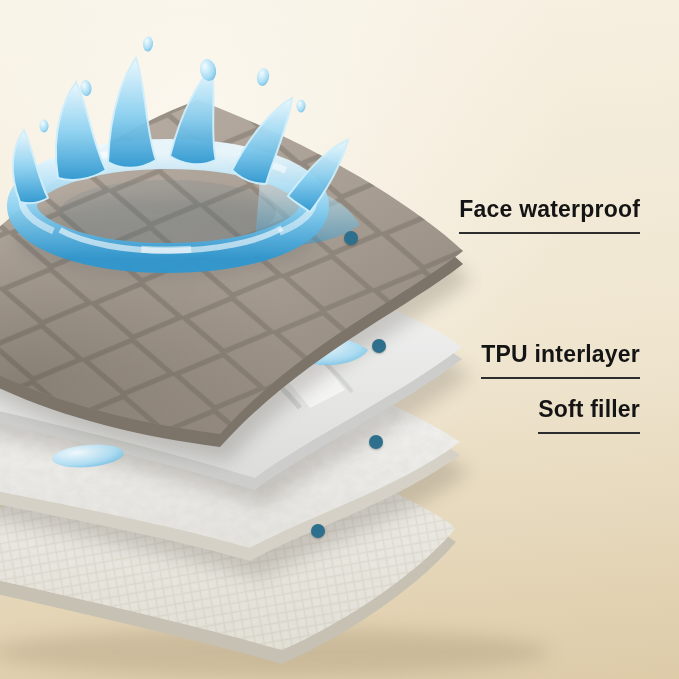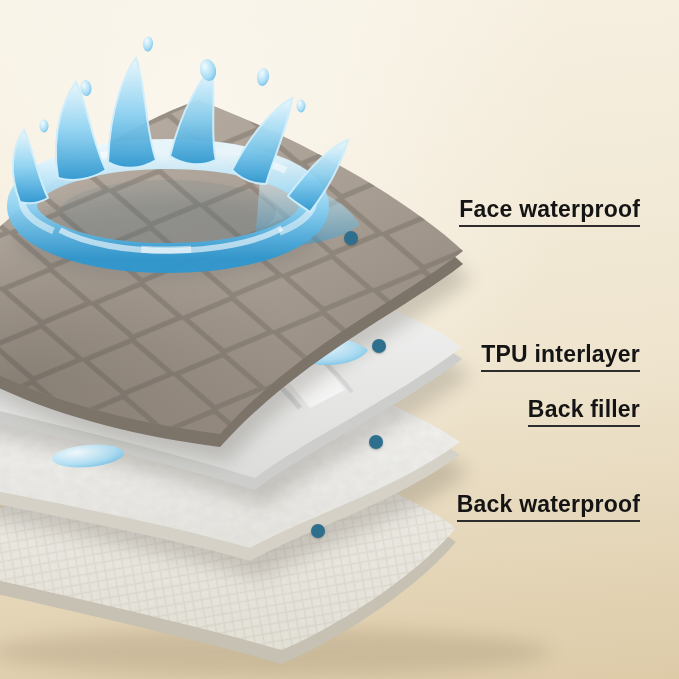--- a/index.html
+++ b/index.html
@@ -10,21 +10,21 @@
       linear-gradient(175deg,#f7f1e3 0%,#efe5cf 55%,#ddcba8 100%);
     font-family:"Liberation Sans", sans-serif;
   }
   .stage svg{position:absolute;left:0;top:0;}
   .callout{
     position:absolute;right:39px;text-align:left;
   }
   .callout .label{
     display:inline-block;
     font-size:23px;font-weight:700;color:#141414;letter-spacing:.2px;
-    padding-bottom:2px;border-bottom:2px solid #2d2d2d;
+    padding-bottom:9px;border-bottom:2px solid #2d2d2d;
     white-space:nowrap;
   }
   .c0{top:196px;} .c1{top:297px;margin-top:44px;} .c2{top:396px;} .c3{top:491px;}
   .dot{
     position:absolute;width:14px;height:14px;border-radius:50%;
     background:#2e6f8e;box-shadow:0 1px 2px rgba(0,0,0,.25);
   }
   .d0{left:344px;top:231px;}
   .d1{left:372px;top:339px;}
   .d2{left:369px;top:435px;}
@@ -158,19 +158,16 @@
   <div class="dot d2"></div>
   <div class="dot d3"></div>
 
   <div class="callout c0">
     <span class="label">Face waterproof</span>
   </div>
   <div class="callout c1">
     <span class="label">TPU interlayer</span>
   </div>
   <div class="callout c2">
-    <span class="label">Back filler</span>
-  </div>
-  <div class="callout c3">
-    <span class="label">Back waterproof</span>
+    <span class="label">Soft filler</span>
   </div>
 
 </div>
 
 </body></html>

